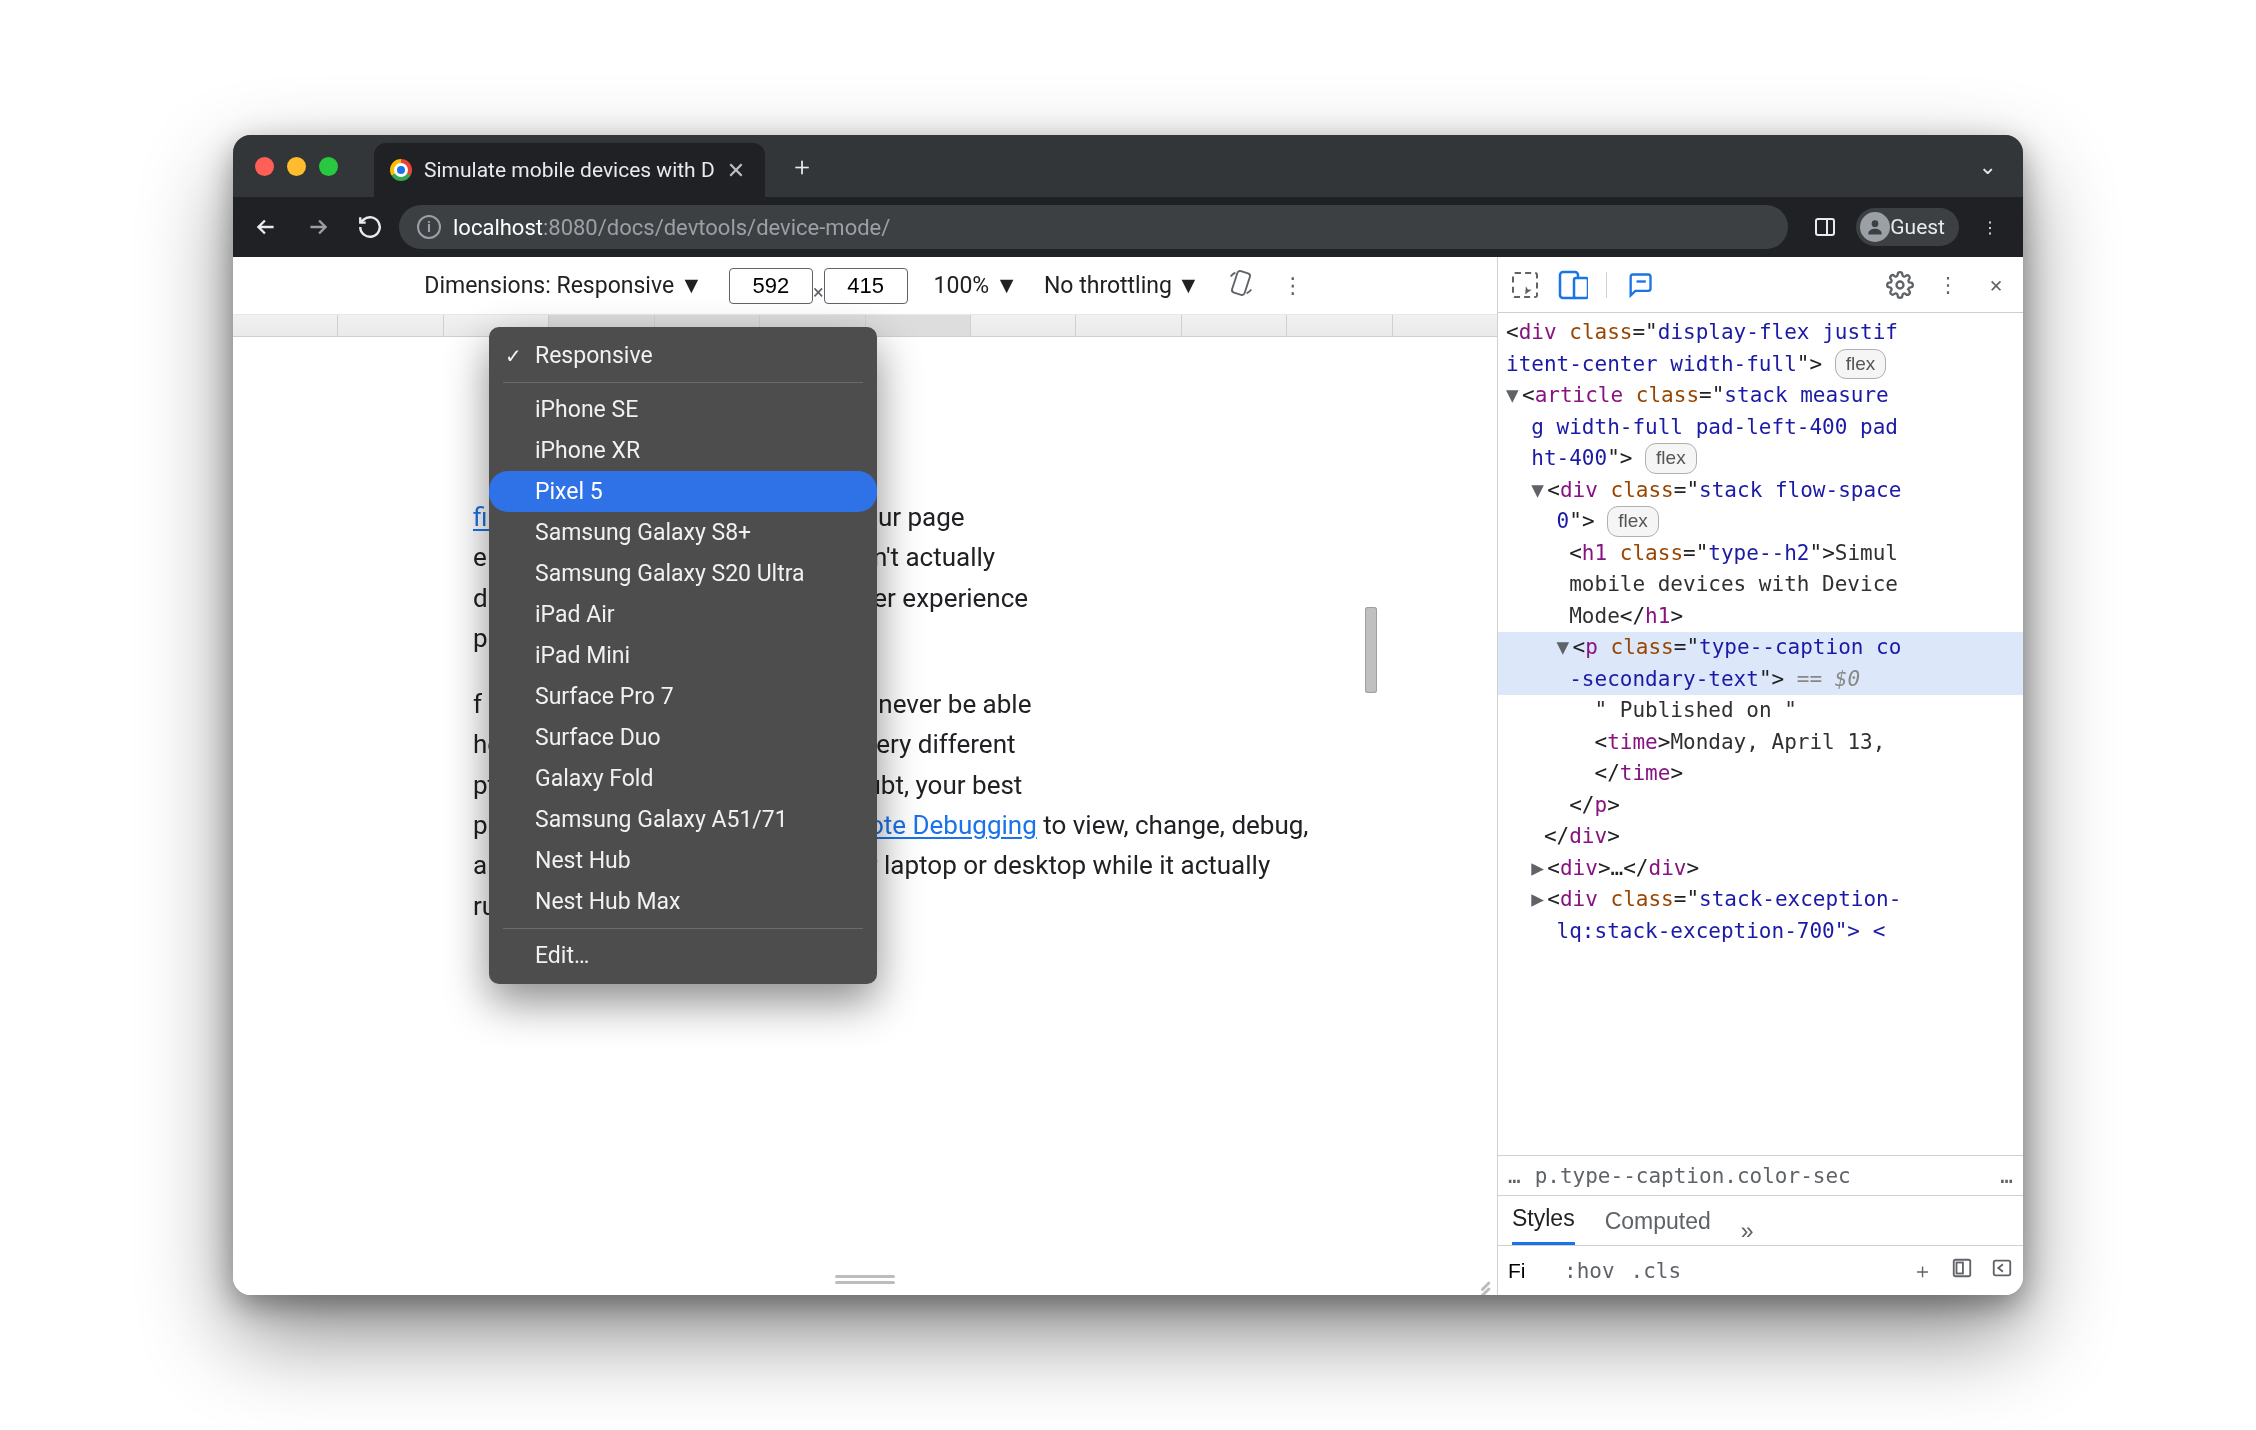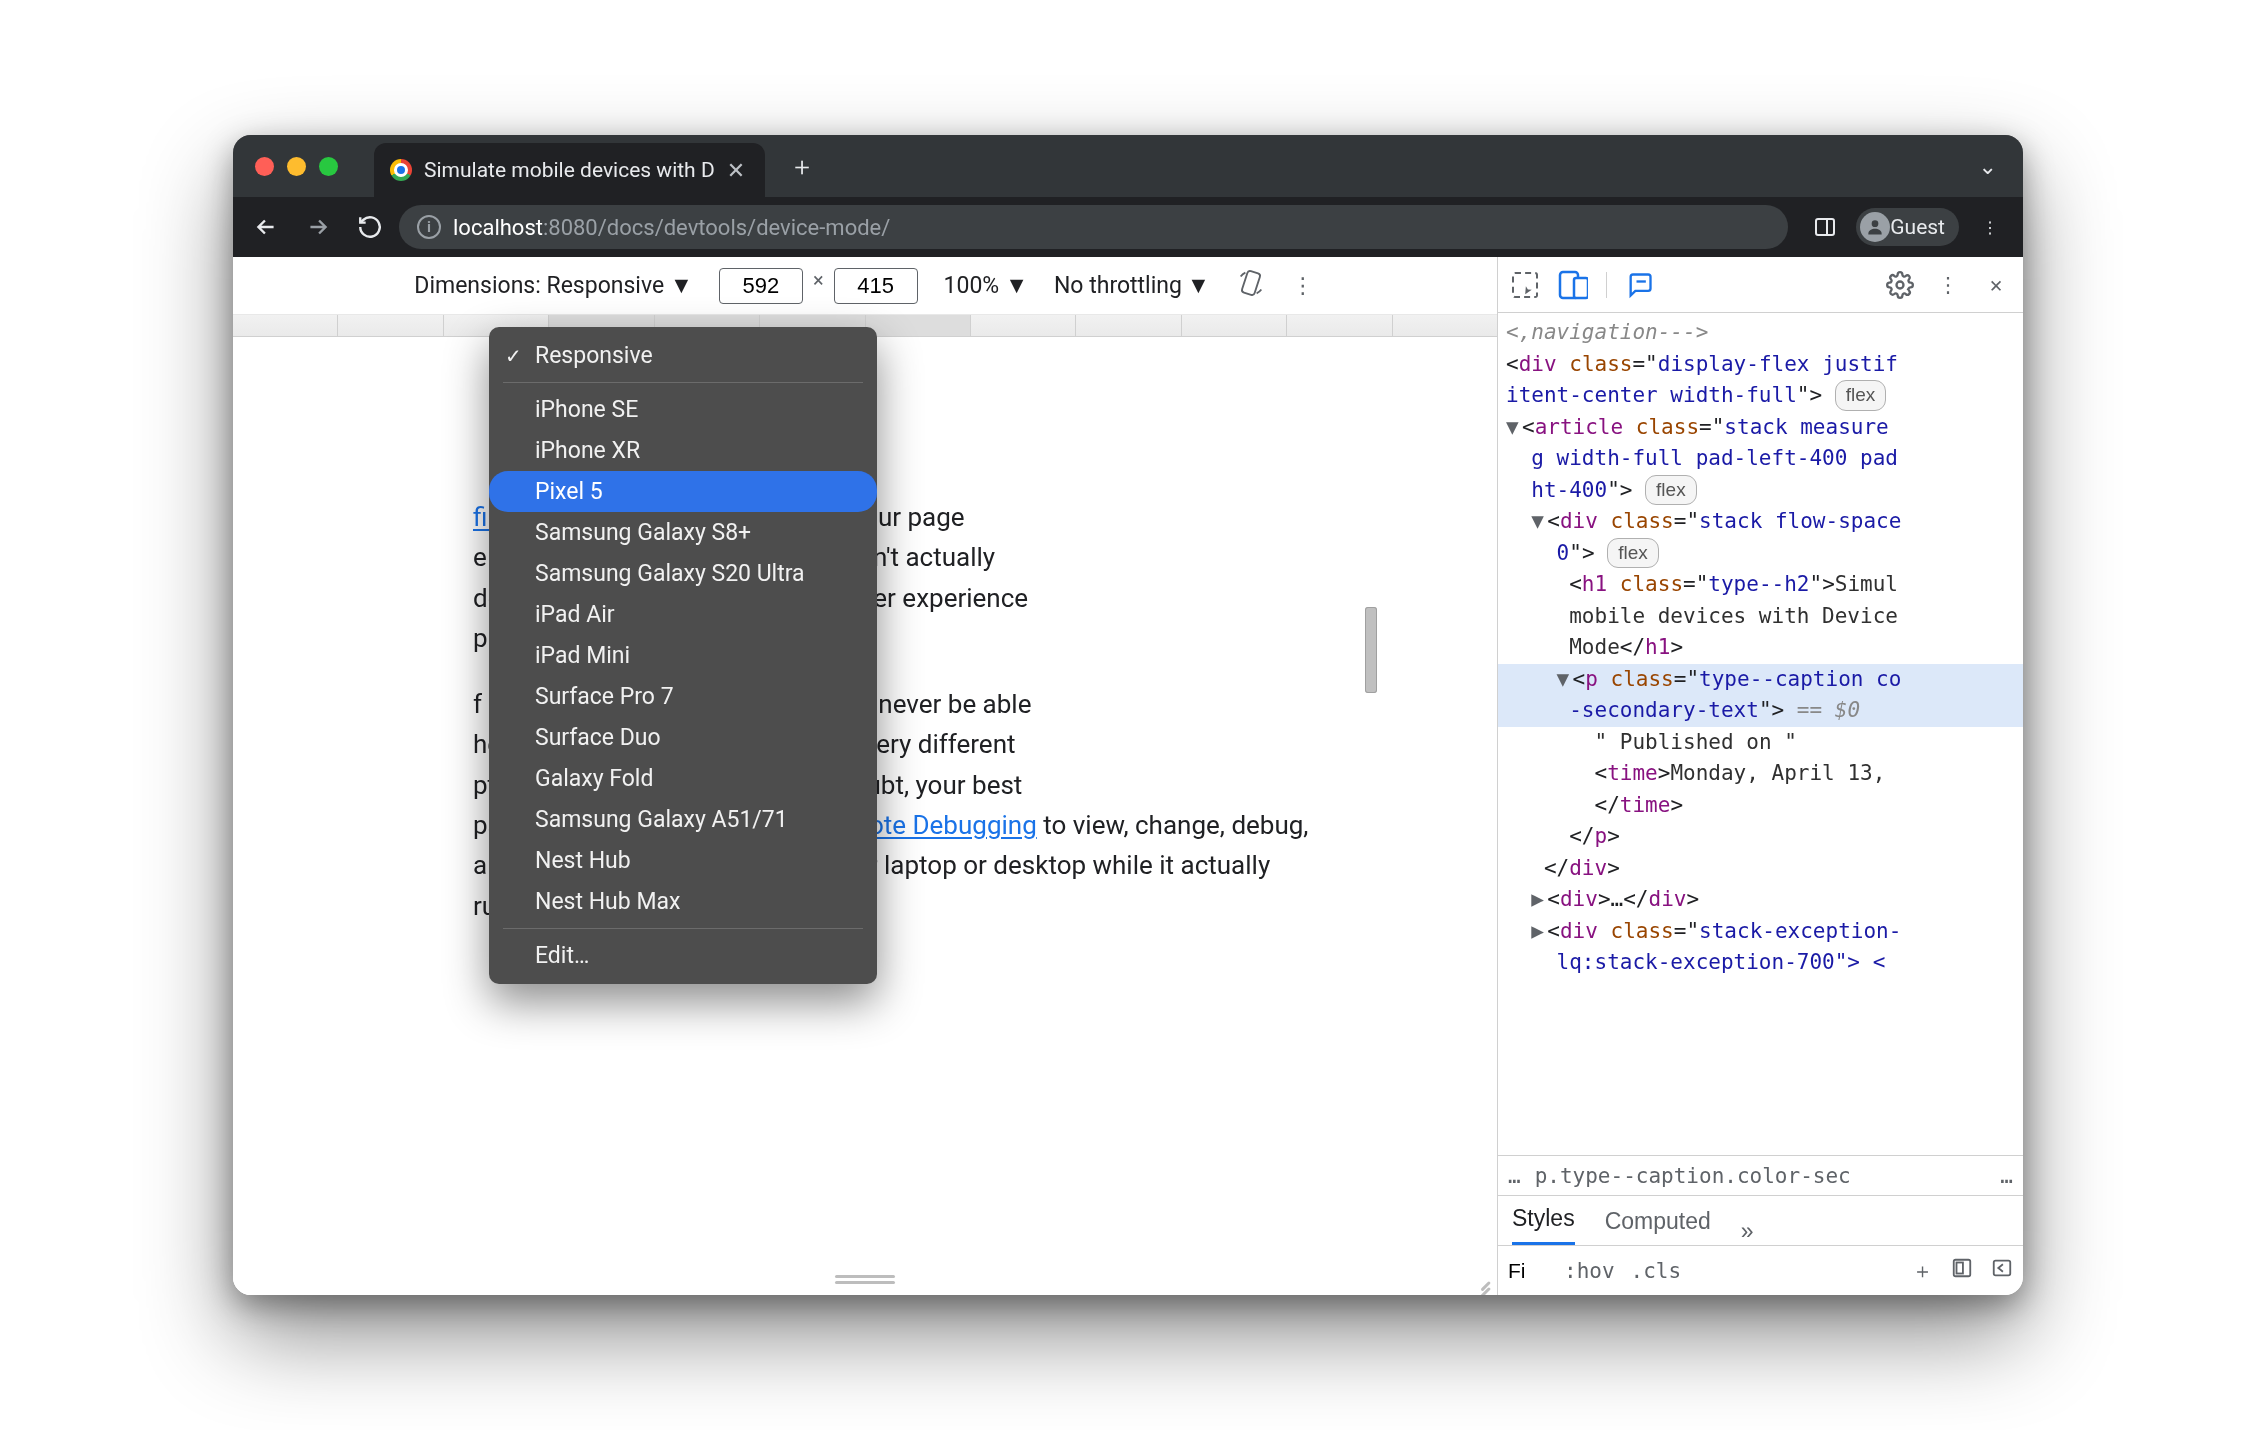--- a/index.html
+++ b/index.html
@@ -104,21 +104,21 @@
     display:flex;
     align-items:center;
     justify-content:center;
     gap: 26px;
     color:#202124;
     font-size: 23px;
     border-bottom: 1px solid #e8e8e8;
     background:#fff;
   }
   .dim-label { display:flex; align-items:center; gap:6px; }
-  .size-box { display:flex; align-items:flex-start; gap:10px; }
+  .size-box { display:flex; align-items:flex-end; }
   .size-input { width:84px; height:36px; border:1px solid #5f6368; border-radius:4px; text-align:center; font-size:22px; }
   .mul { color:#5f6368; font-size:20px;}
   .throttle { display:flex; align-items:flex-end; gap:5px; }
   .rotate-icon svg { width:30px;height:30px; stroke:#5f6368; fill:none; stroke-width:2;}
   .kebab { font-size:22px; color:#5f6368; letter-spacing:2px;}
 
   .ruler {
     height: 22px;
     background: linear-gradient(#f1f1f1,#eaeaea);
     border-bottom: 1px solid #d0d0d0;
@@ -383,21 +383,20 @@
                 <circle cx="12" cy="12" r="3"></circle>
                 <path d="M19.4 15a1.7 1.7 0 0 0 .34 1.87l.06.06a2 2 0 1 1-2.83 2.83l-.06-.06a1.7 1.7 0 0 0-1.87-.34 1.7 1.7 0 0 0-1 1.56V21a2 2 0 1 1-4 0v-.09a1.7 1.7 0 0 0-1-1.56 1.7 1.7 0 0 0-1.87.34l-.06.06a2 2 0 1 1-2.83-2.83l.06-.06a1.7 1.7 0 0 0 .34-1.87 1.7 1.7 0 0 0-1.56-1H3a2 2 0 1 1 0-4h.09a1.7 1.7 0 0 0 1.56-1 1.7 1.7 0 0 0-.34-1.87l-.06-.06a2 2 0 1 1 2.83-2.83l.06.06a1.7 1.7 0 0 0 1.87.34h0a1.7 1.7 0 0 0 1-1.56V3a2 2 0 1 1 4 0v.09a1.7 1.7 0 0 0 1 1.56h0a1.7 1.7 0 0 0 1.87-.34l.06-.06a2 2 0 1 1 2.83 2.83l-.06.06a1.7 1.7 0 0 0-.34 1.87v0a1.7 1.7 0 0 0 1.56 1H21a2 2 0 1 1 0 4h-.09a1.7 1.7 0 0 0-1.56 1z"></path>
               </svg>
           </span>
           <span class="dt-icon">⋮</span>
           <span class="dt-icon">✕</span>
         </div>
       </div>
 
       <div class="dt-elements">
-<div class="ln"><span class="t-gray">&lt;,navigation---&gt;</span></div>
 <div class="ln">&lt;<span class="t-tag">div</span> <span class="t-attr">class</span>="<span class="t-val">display-flex justif</span></div>
 <div class="ln"><span class="t-val">itent-center width-full</span>"&gt; <span class="pill">flex</span></div>
 <div class="ln"><span class="tri">▼</span>&lt;<span class="t-tag">article</span> <span class="t-attr">class</span>="<span class="t-val">stack measure</span></div>
 <div class="ln">  <span class="t-val">g width-full pad-left-400 pad</span></div>
 <div class="ln">  <span class="t-val">ht-400</span>"&gt; <span class="pill">flex</span></div>
 <div class="ln">  <span class="tri">▼</span>&lt;<span class="t-tag">div</span> <span class="t-attr">class</span>="<span class="t-val">stack flow-space</span></div>
 <div class="ln">    <span class="t-val">0</span>"&gt; <span class="pill">flex</span></div>
 <div class="ln">     &lt;<span class="t-tag">h1</span> <span class="t-attr">class</span>="<span class="t-val">type--h2</span>"&gt;<span class="t-text">Simul</span></div>
 <div class="ln">     <span class="t-text">mobile devices with Device</span></div>
 <div class="ln">     <span class="t-text">Mode</span>&lt;/<span class="t-tag">h1</span>&gt;</div>

